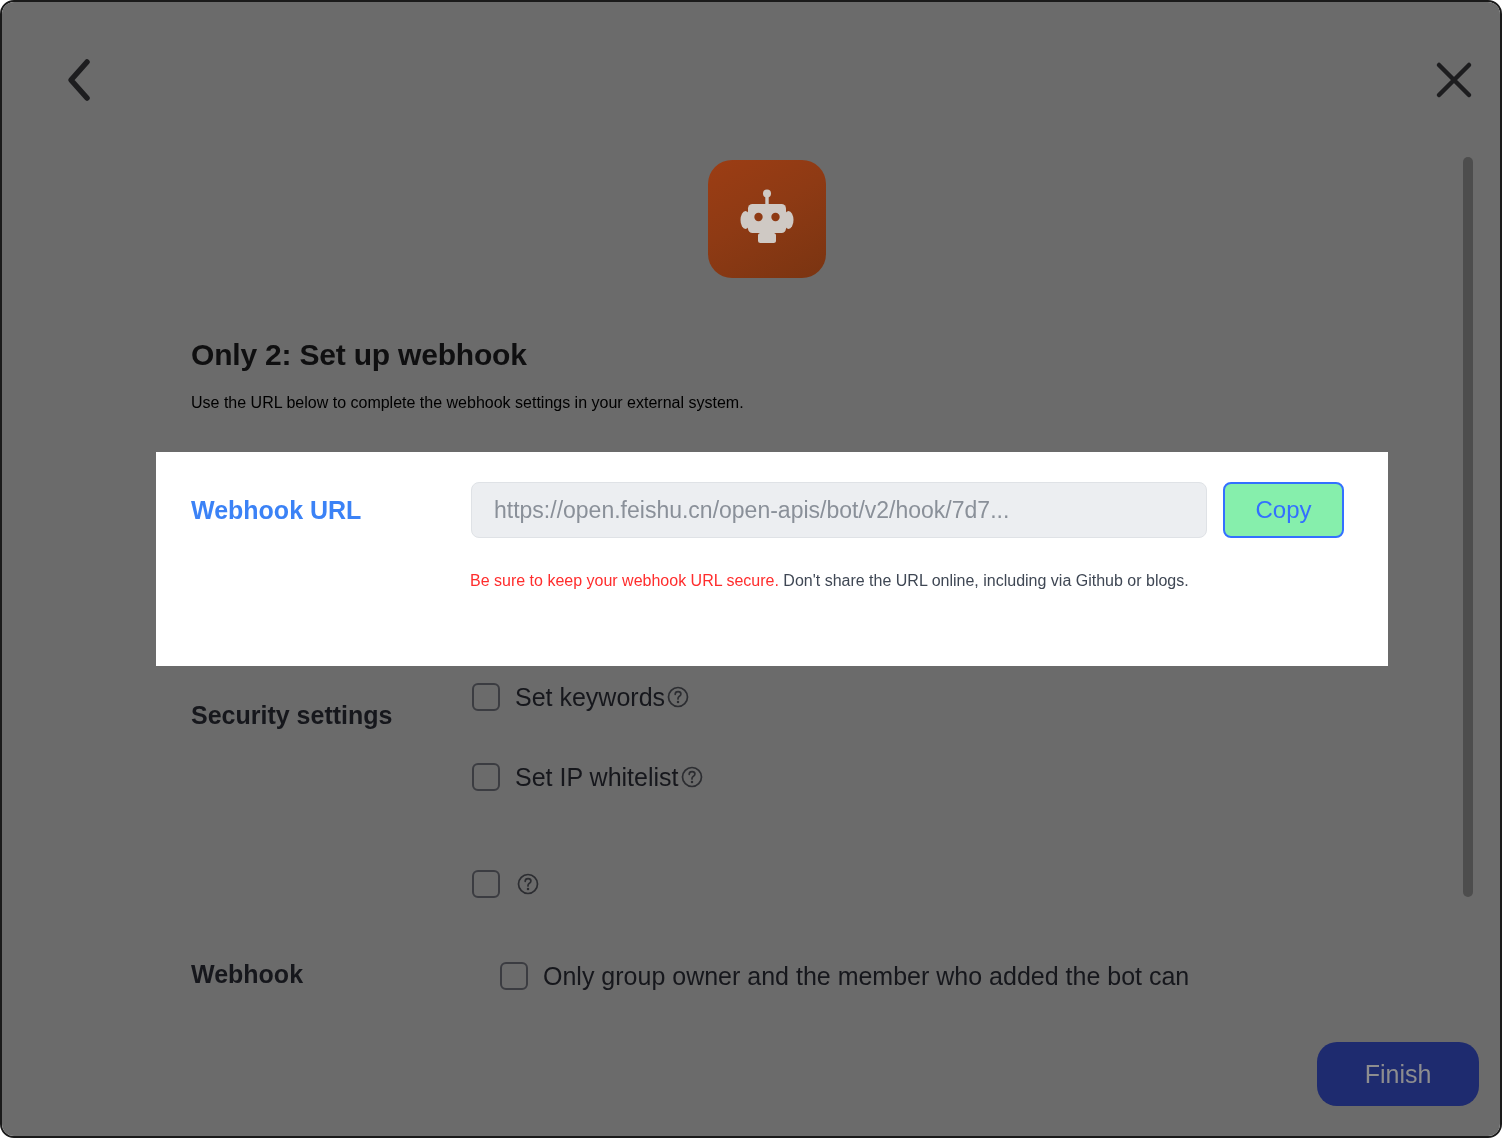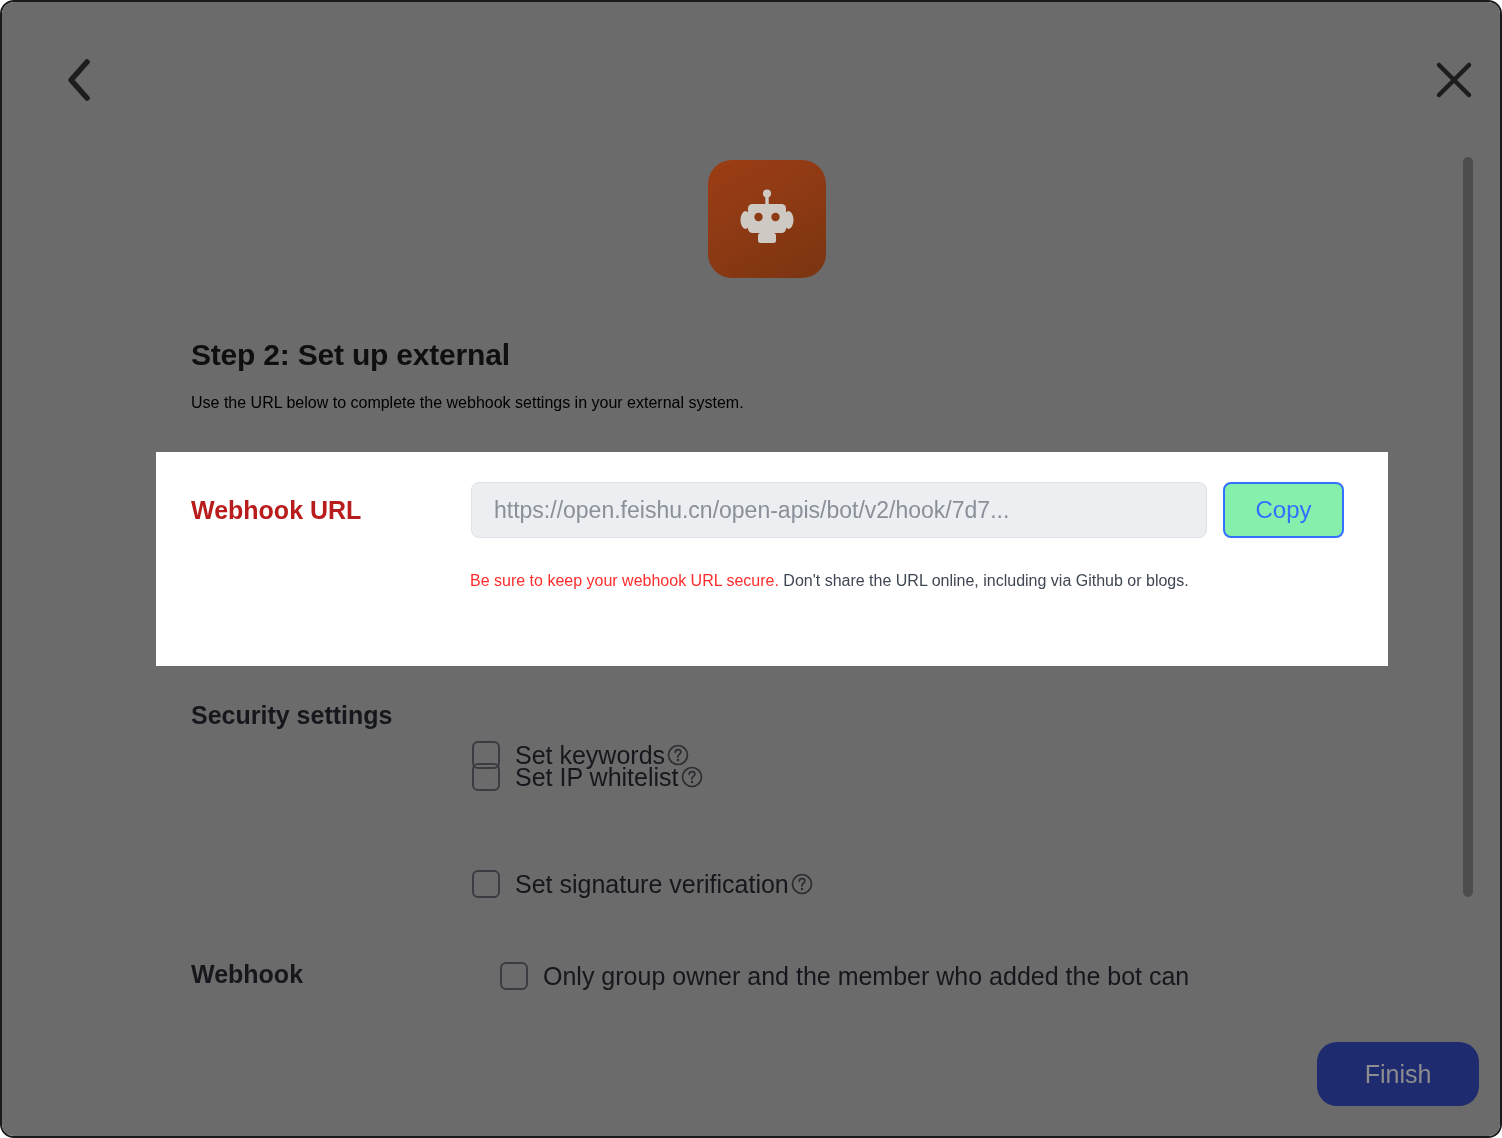--- a/index.html
+++ b/index.html
@@ -103,21 +103,21 @@
     height: 214px;
     background: #ffffff;
   }
 
   #webhook-label {
     position: absolute;
     left: 35px;
     top: 44px;
     font-size: 25px;
     font-weight: bold;
-    color: #b91c1c;
+    color: #3b82f6;
     white-space: nowrap;
   }
 
   #webhook-url-input {
     position: absolute;
     left: 315px;
     top: 30px;
     width: 736px;
     height: 56px;
     box-sizing: border-box;
@@ -174,21 +174,21 @@
   #settings-label { left: 189px; top: 958px; }
 
   .check-row {
     position: absolute;
     left: 470px;
     display: flex;
     align-items: center;
     height: 34px;
     cursor: pointer;
   }
-  #row-keywords   { top: 736px; }
+  #row-keywords   { top: 678px; }
   #row-whitelist  { top: 758px; text-align: center; }
   #row-signature  { top: 865px; }
   #row-only-owner { top: 957px; margin-left: 28px; }
 
   .checkbox {
     width: 28px;
     height: 28px;
     box-sizing: border-box;
     border: 2px solid #3b3c41;
     border-radius: 6px;
@@ -284,21 +284,21 @@
           <ellipse cx="14.5" cy="39" rx="5" ry="9" fill="#cfc9c4"></ellipse>
           <ellipse cx="57.5" cy="39" rx="5" ry="9" fill="#cfc9c4"></ellipse>
           <rect x="17" y="23" width="38" height="29" rx="4.5" fill="#cfc9c4"></rect>
           <circle cx="27.5" cy="36" r="4.2" fill="#8e3a14"></circle>
           <circle cx="44.5" cy="36" r="4.2" fill="#8e3a14"></circle>
           <rect x="27" y="52" width="18" height="10" rx="2.5" fill="#cfc9c4"></rect>
         </svg>
       </span>
     </div>
 
-    <div id="step-title">Step 2: Set up external</div>
+    <div id="step-title">Only 2: Set up webhook</div>
     <div id="step-subtitle">Use the URL below to complete the webhook settings in your external system.</div>
 
     <div id="webhook-highlight-band">
 
       <div id="webhook-label">Webhook URL</div>
 
       <input id="webhook-url-input" type="text" readonly="" placeholder="https://open.feishu.cn/open-apis/bot/v2/hook/7d7..." style="">
 
       <button id="copy-button">Copy</button>
 
@@ -328,21 +328,20 @@
         <svg width="24" height="24" viewBox="0 0 24 24" fill="none">
           <circle cx="12" cy="12" r="9.5" stroke="#2c2d31" stroke-width="1.7"></circle>
           <path d="M9.2 9.3c0-1.6 1.3-2.6 2.9-2.6 1.6 0 2.8 1 2.8 2.4 0 1.3-.8 1.9-1.8 2.5-.8.5-1.1 1-1.1 1.9v.4" stroke="#2c2d31" stroke-width="1.7" stroke-linecap="round"></path>
           <circle cx="12" cy="17" r="1.25" fill="#2c2d31"></circle>
         </svg>
       </span>
     </div>
 
     <div id="row-signature" class="check-row">
       <span class="checkbox"></span>
-      <span class="check-label">Set signature verification</span>
       <span class="help-icon">
         <svg width="24" height="24" viewBox="0 0 24 24" fill="none">
           <circle cx="12" cy="12" r="9.5" stroke="#2c2d31" stroke-width="1.7"></circle>
           <path d="M9.2 9.3c0-1.6 1.3-2.6 2.9-2.6 1.6 0 2.8 1 2.8 2.4 0 1.3-.8 1.9-1.8 2.5-.8.5-1.1 1-1.1 1.9v.4" stroke="#2c2d31" stroke-width="1.7" stroke-linecap="round"></path>
           <circle cx="12" cy="17" r="1.25" fill="#2c2d31"></circle>
         </svg>
       </span>
     </div>
 
     <div id="settings-label" class="section-label">Webhook</div>

